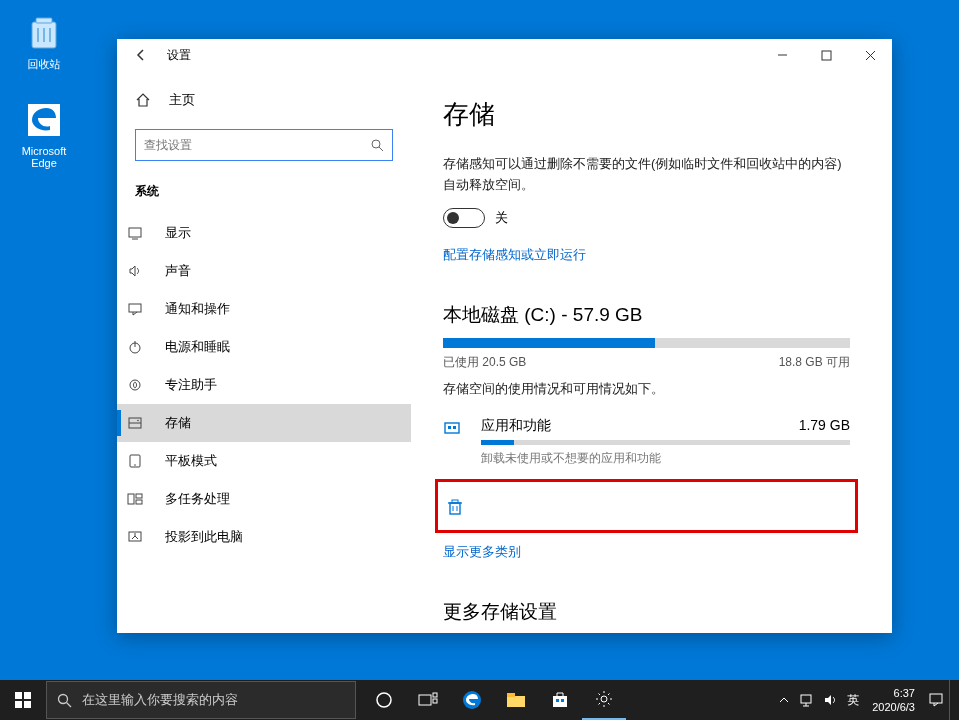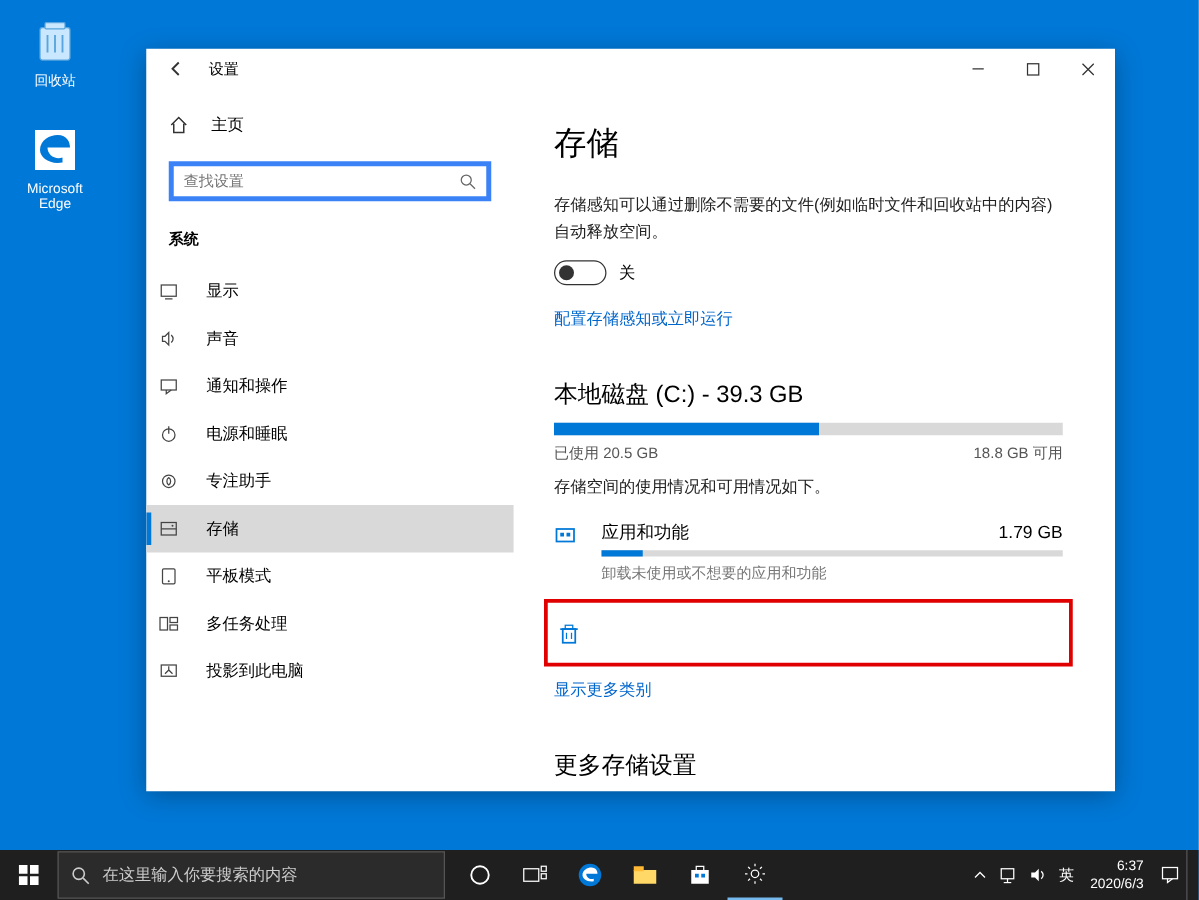--- a/index.html
+++ b/index.html
@@ -16,21 +16,21 @@
 .titlebar { height: 32px; display: flex; align-items: center; padding-left: 4px; }
 .tb-back { width: 40px; height: 32px; display:flex; align-items:center; justify-content:center; cursor:pointer; font-size: 14px; }
 .tb-title { font-size: 12px; padding-left: 6px; }
 .tb-spacer { flex: 1; }
 .tb-btn { width: 44px; height: 32px; display:flex; align-items:center; justify-content:center; cursor:pointer; font-size: 11px; color:#444; }
 
 .wbody { flex:1; display:flex; overflow:hidden; }
 .sidebar { width: 294px; border-right: 0; padding-top: 12px; padding-bottom: 10px; overflow-y:auto; }
 .home { display:flex; align-items:center; padding: 8px 18px; font-size: 13px; cursor:pointer; }
 .home .hicn { width: 18px; margin-right: 16px; }
-.search { margin: 12px 18px 18px; border:4px solid #3b82f6; height: 32px; display:flex; align-items:center; padding: 0 8px; }
+.search { margin: 12px 18px 18px; border:1px solid #3b82f6; height: 32px; display:flex; align-items:center; padding: 0 8px; }
 .search input { border:none; outline:none; flex:1; font-size:12px; background:transparent; }
 .search .sicn { font-size: 13px; color:#666; }
 .cat-label { padding: 4px 18px 14px; font-size: 12px; font-weight: 600; }
 .navitem { display:flex; align-items:center; padding: 10px 10px; font-size: 13px; cursor:pointer; position:relative; }
 .navitem.active { background:#d9d9d9; }
 .navitem.active::before { content:""; position:absolute; left:0; top:6px; bottom:6px; width:4px; background:#0078d7; }
 .navitem .nicn { width:18px; margin-right: 20px; color:#444; text-align:center; }
 
 .content { flex:1; padding: 26px 42px 10px 32px; overflow-y:auto; }
 .content h1 { font-size: 26px; font-weight: 500; margin-bottom: 22px; }
@@ -226,21 +226,21 @@
 
     <div class="content">
       <h1>存储</h1>
       <div class="desc">存储感知可以通过删除不需要的文件(例如临时文件和回收站中的内容)自动释放空间。</div>
       <div class="toggle-row">
         <div class="toggle"></div>
         <div class="toggle-lbl">关</div>
       </div>
       <span class="link">配置存储感知或立即运行</span>
 
-      <div class="section-h">本地磁盘 (C:) - 39.3 GB</div>
+      <div class="section-h">本地磁盘 (C:) - 57.9 GB</div>
       <div class="diskbar">
         <div class="diskbar-fill" id="diskfill" style="width: 52%;"></div>
       </div>
       <div class="diskinfo">
         <span>已使用 20.5 GB</span>
         <span>18.8 GB 可用</span>
       </div>
       <div class="desc">存储空间的使用情况和可用情况如下。</div>
 
       <div id="catlist" style="margin-top:10px;">

